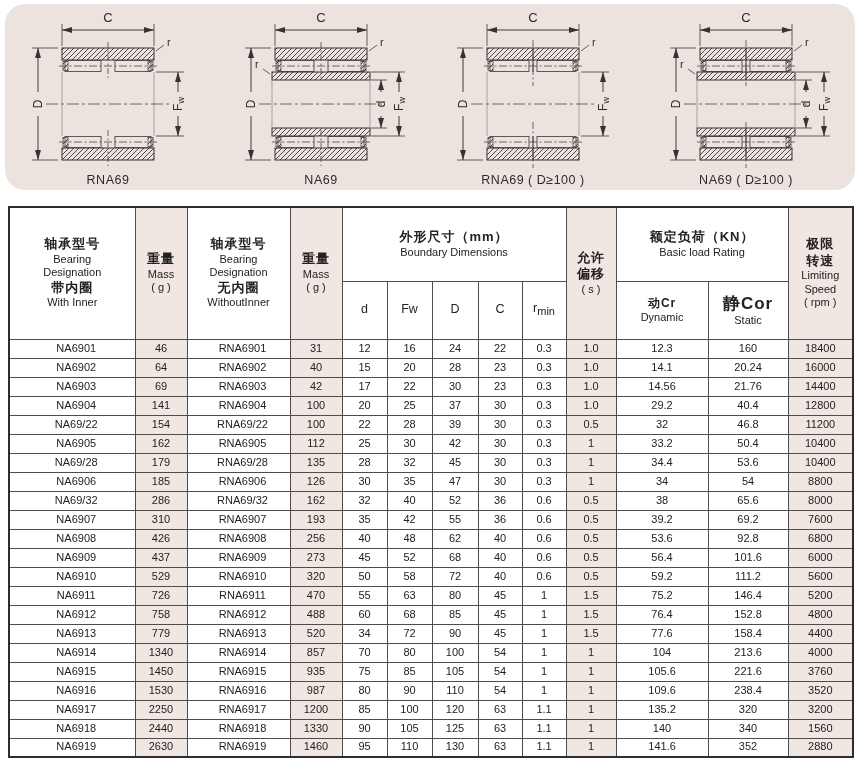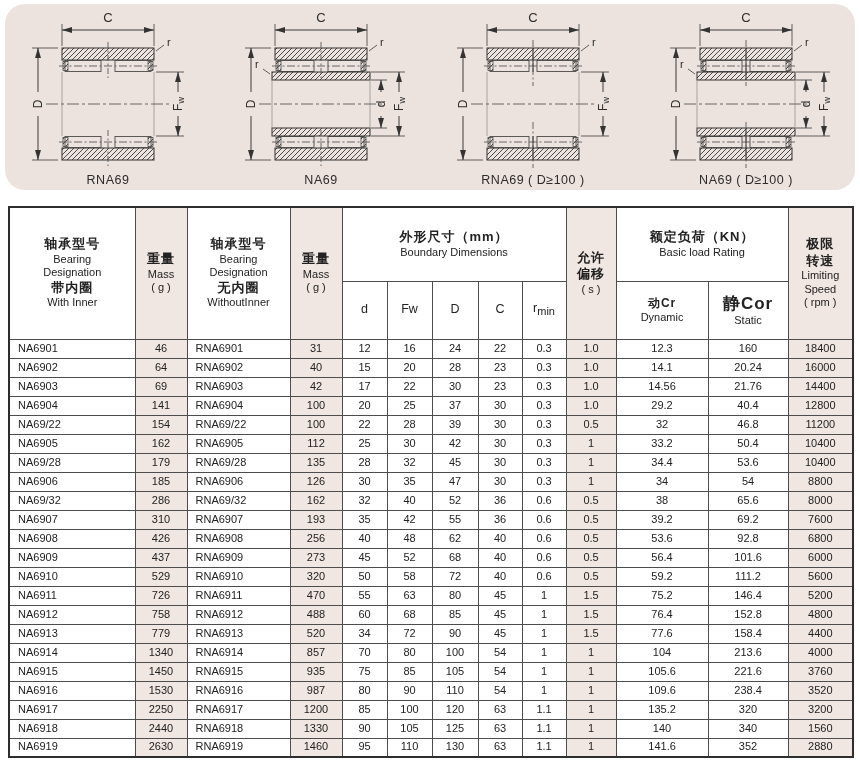--- a/index.html
+++ b/index.html
@@ -18,21 +18,21 @@
   thead tr.hr1{height:74px;}
   thead tr.hr2{height:58px;}
   tbody tr{height:19px;}
   th{font-weight:normal;vertical-align:middle;}
   th .zh{display:block;font-size:13px;font-weight:bold;letter-spacing:1px;}
   th .en{display:block;font-size:11px;}
   th .unit{display:block;font-size:11px;}
   th .dimlab{font-size:12.5px;}
   th sub{font-size:11px;}
   .shade{background:#f1e7e2;}
-  td.des{text-align:left;padding-left:8px;}
+  td.des{text-align:center;padding-left:8px;}
 </style>
 </head>
 <body>
 
 <div class="panel" id="diagram-panel">
     <div class="dwrap">
       <svg class="dgm" width="212" height="186" viewBox="0 0 206 186">
         <defs>
           <pattern id="h0" patternUnits="userSpaceOnUse" width="5" height="5">
             <path d="M-1,6 L6,-1" stroke="#4a4a4a" stroke-width="1"></path>

